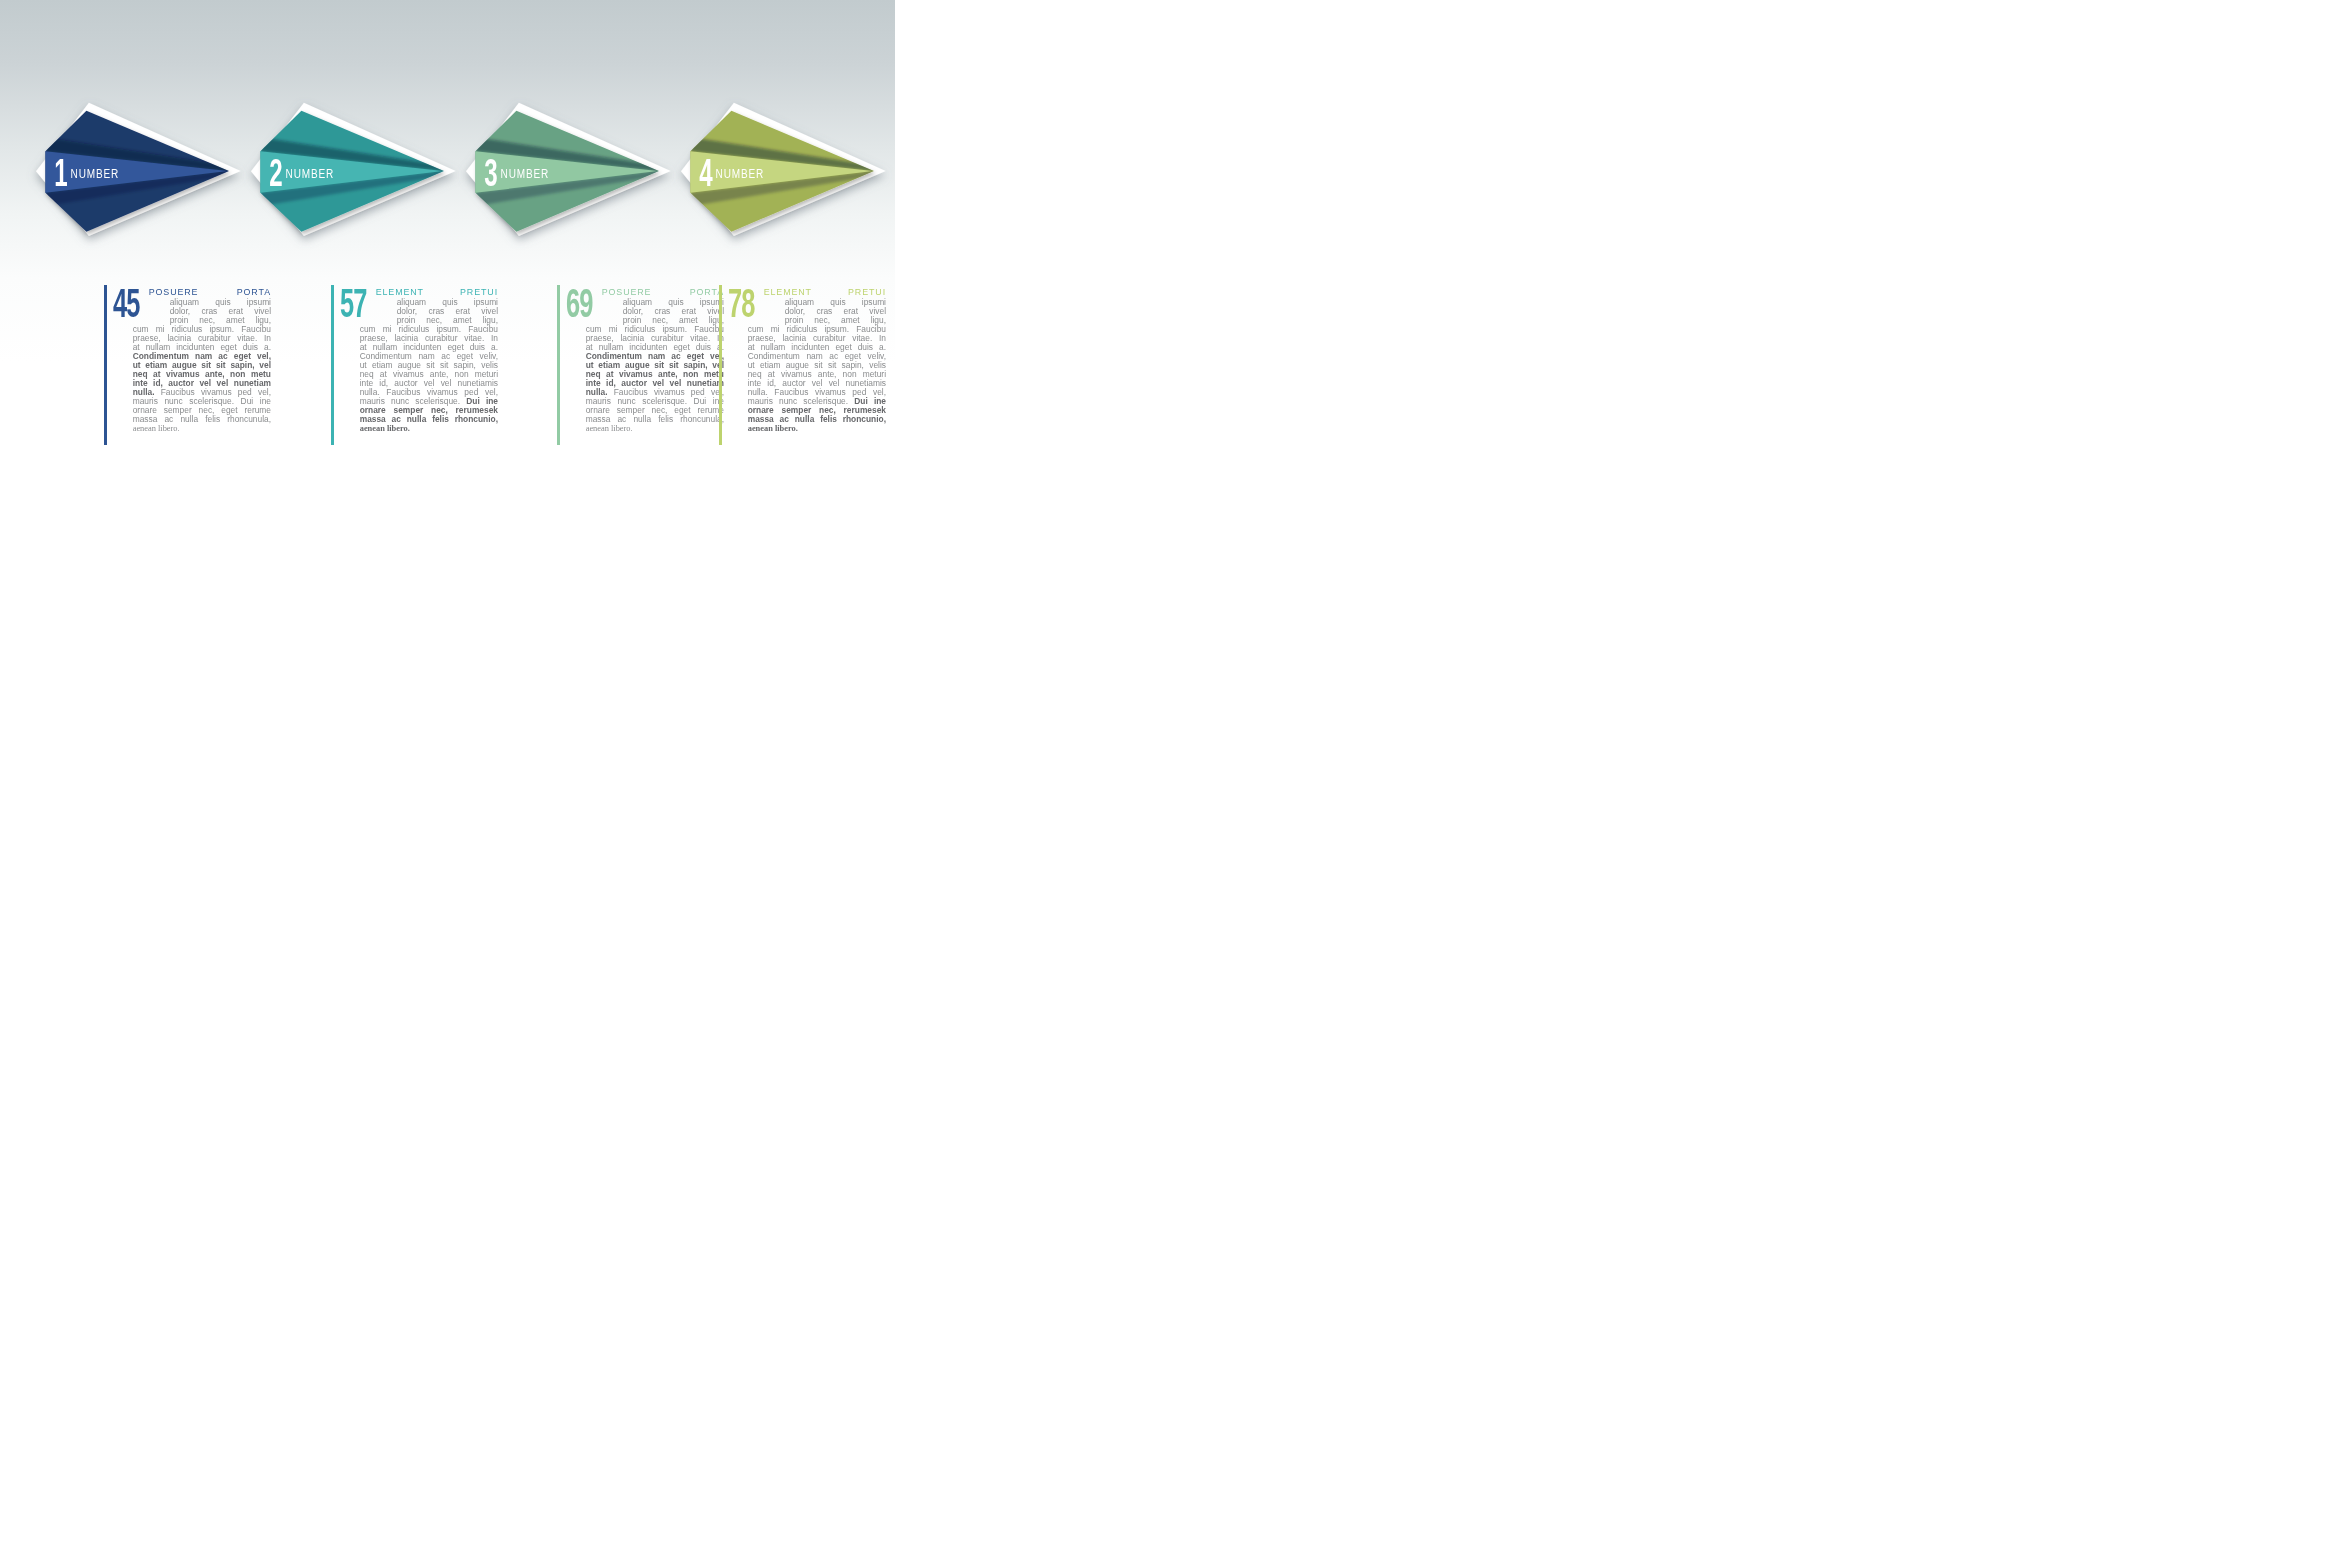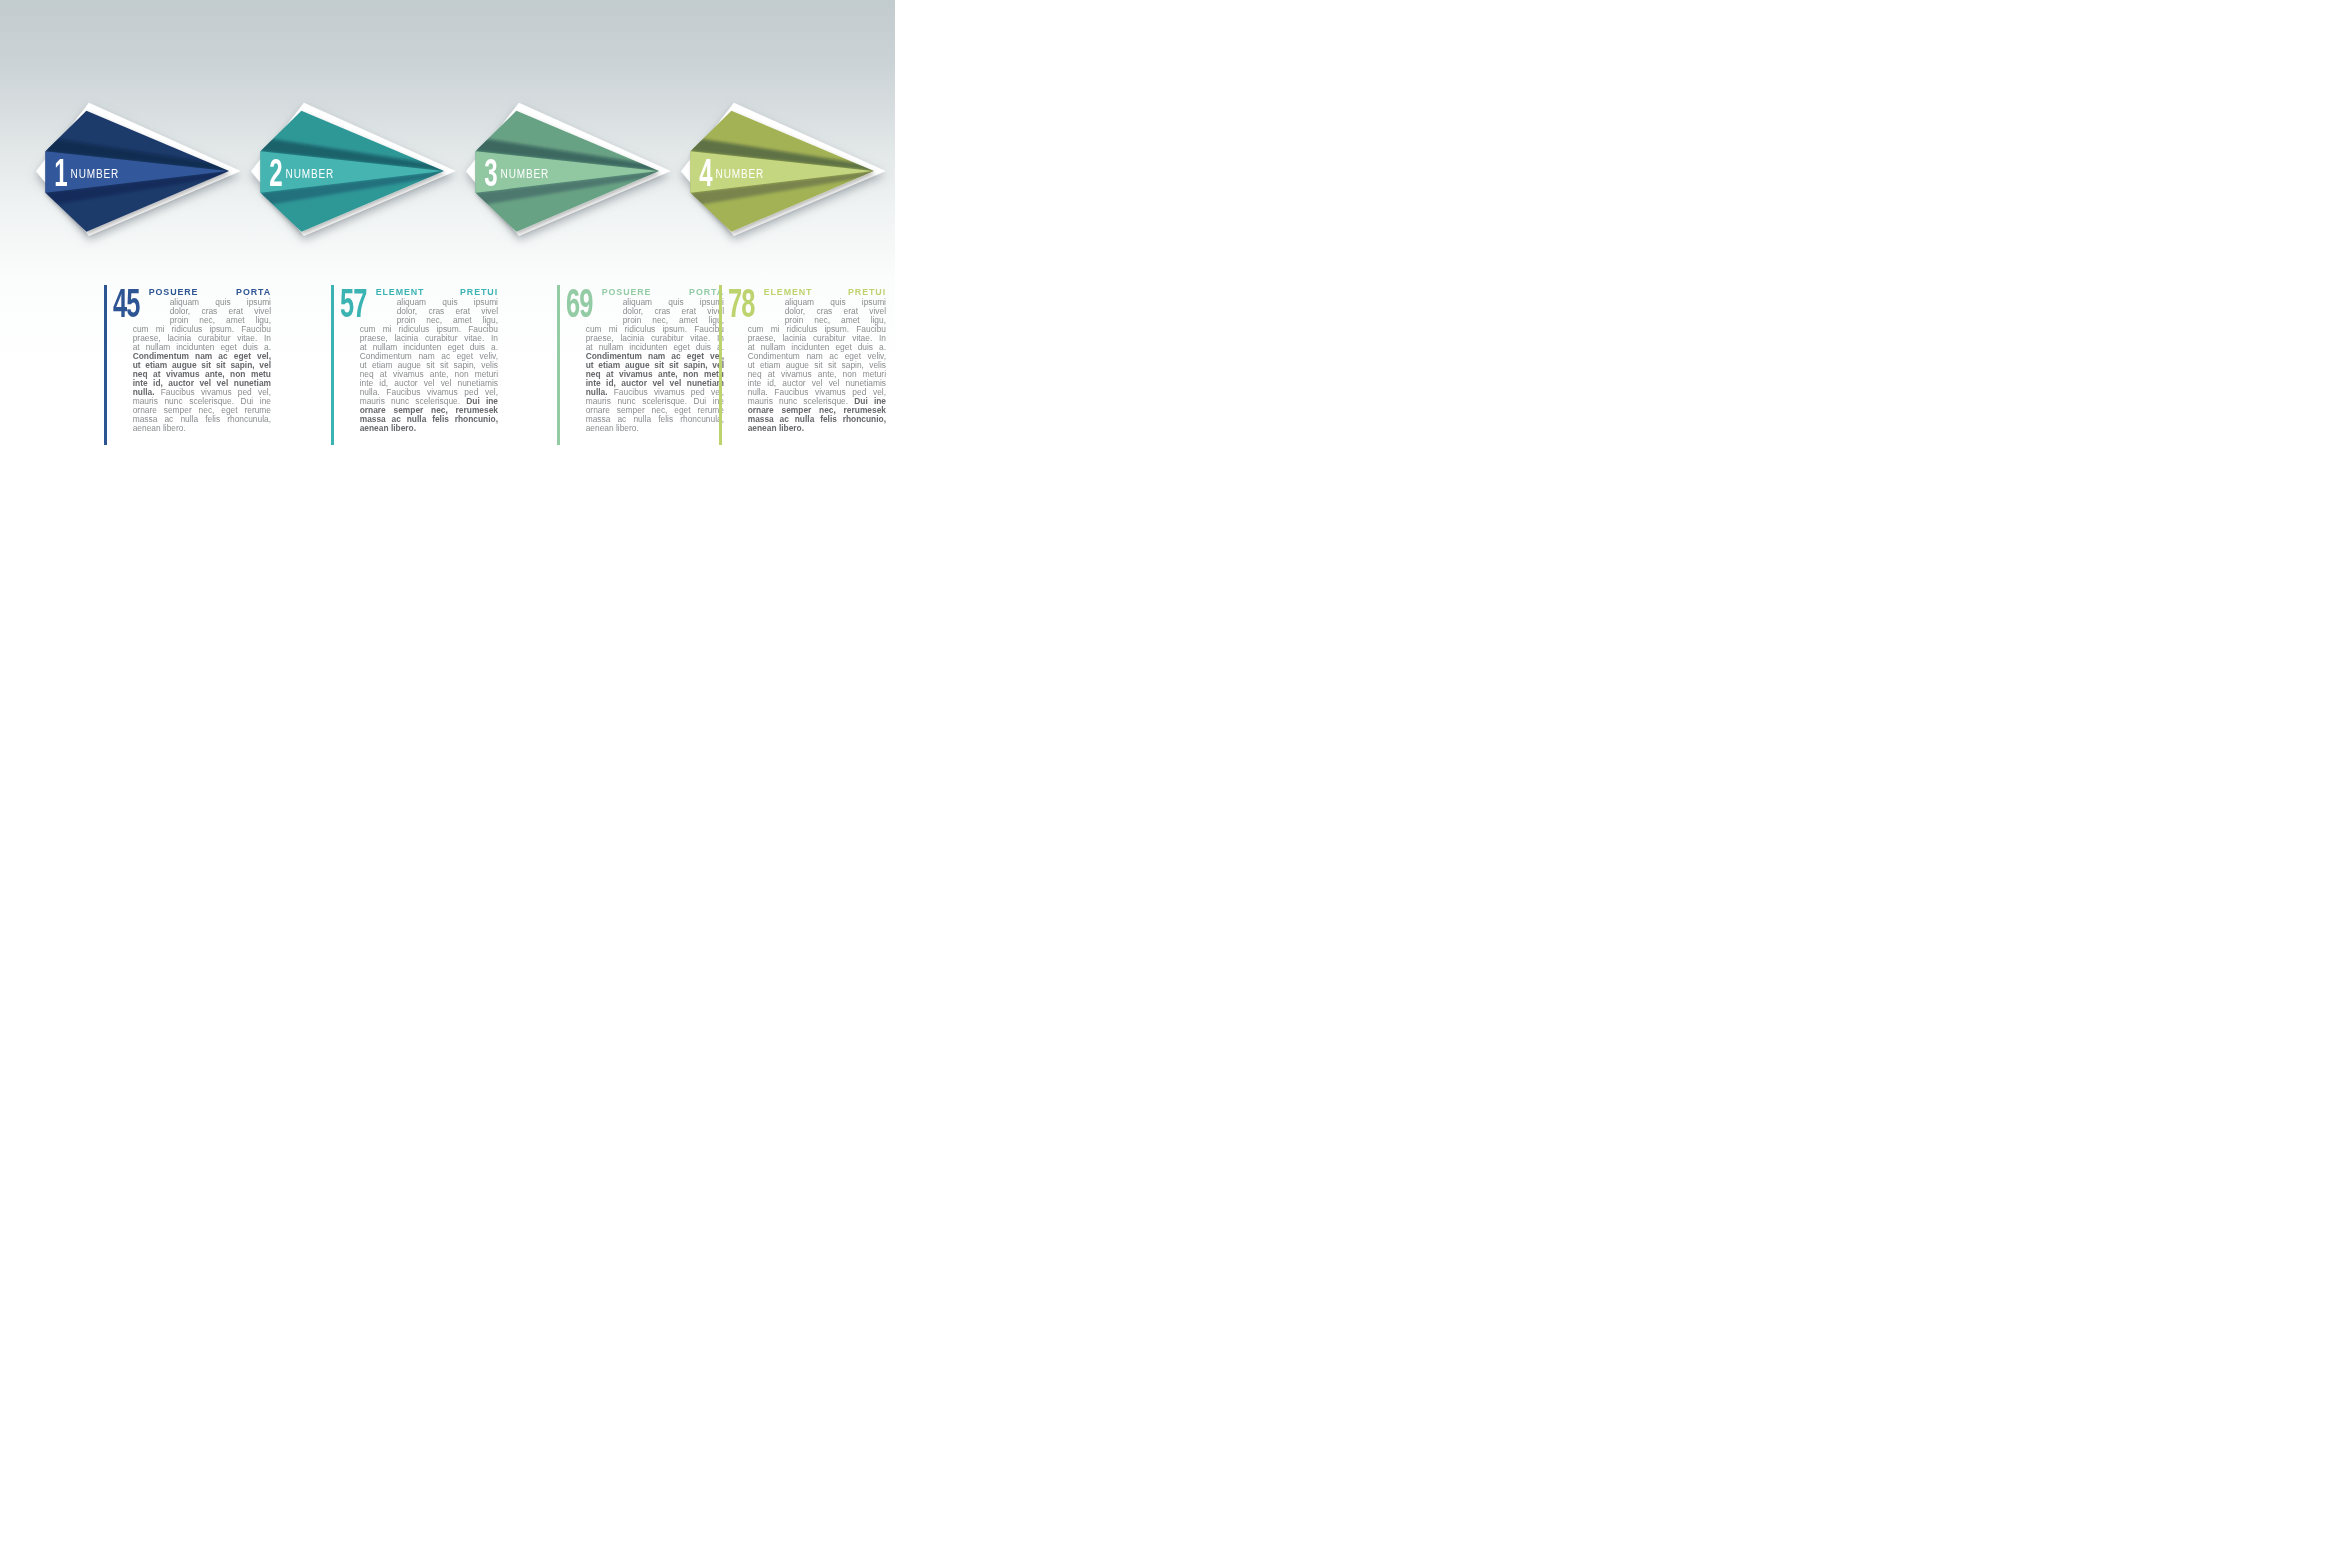--- a/index.html
+++ b/index.html
@@ -21,29 +21,29 @@
   .stat{
     position:absolute;left:5.6px;top:3.7px;
     color:var(--accent);
     font-size:41px;font-weight:bold;line-height:29px;
     letter-spacing:-1.4px;
     transform:scaleX(0.62);transform-origin:0 0;
     white-space:nowrap;
   }
   .theading{
     margin:0 0 0 37px;
-    font-size:8.9px;font-weight:bold;line-height:11.2px;
+    font-size:8.9px;font-weight:normal;line-height:11.2px;
     letter-spacing:0.9px;
     color:var(--accent);
     text-align:justify;text-align-last:justify;
   }
   .tbody{color:#8a8c8e;font-size:8.4px;line-height:9px;}
   .tbody .ln{display:block;text-align:justify;text-align-last:justify;padding-left:21px;}
   .tbody .ln.indent{margin-left:37px;}
-  .tbody .ln.end{text-align-last:left;}
+  .tbody .ln.end{text-align-last:left;font-family:Liberation Serif, serif;}
   .tbody .b{font-weight:bold;color:#67686b;}
 </style>
 </head>
 <body>
 
 <div class="page">
 
   <svg width="0" height="0" style="position:absolute" aria-hidden="true">
     <defs>
       <filter id="shWhite" x="-25%" y="-25%" width="150%" height="170%">

